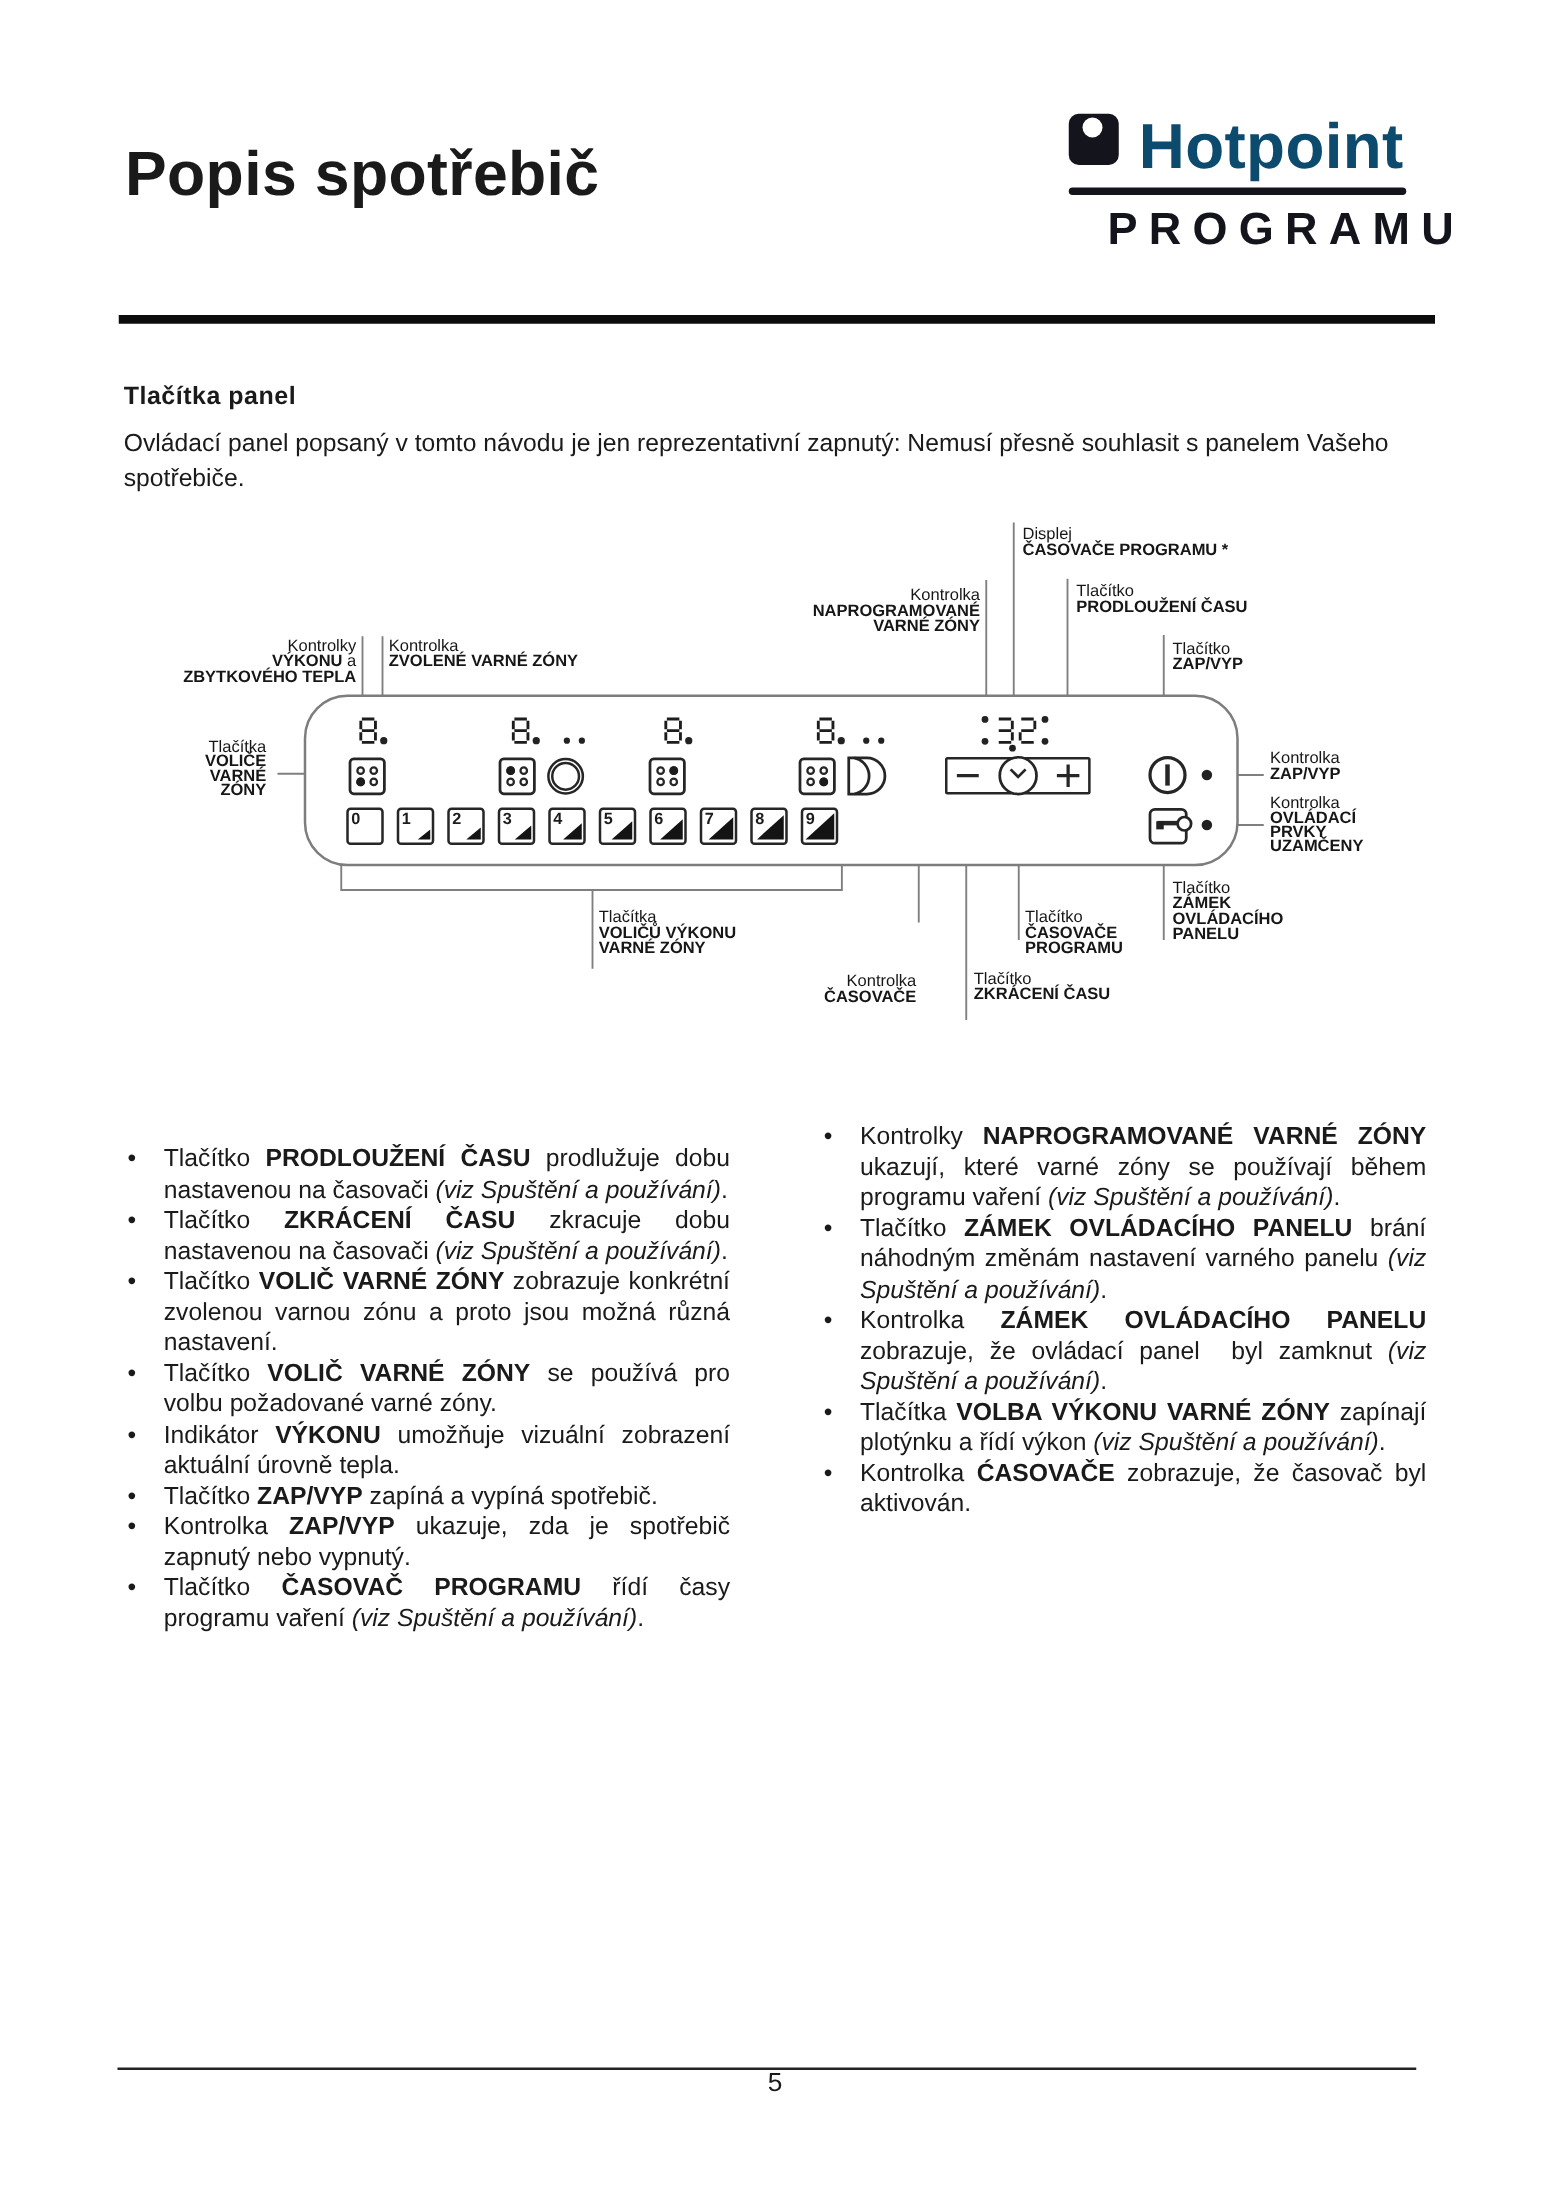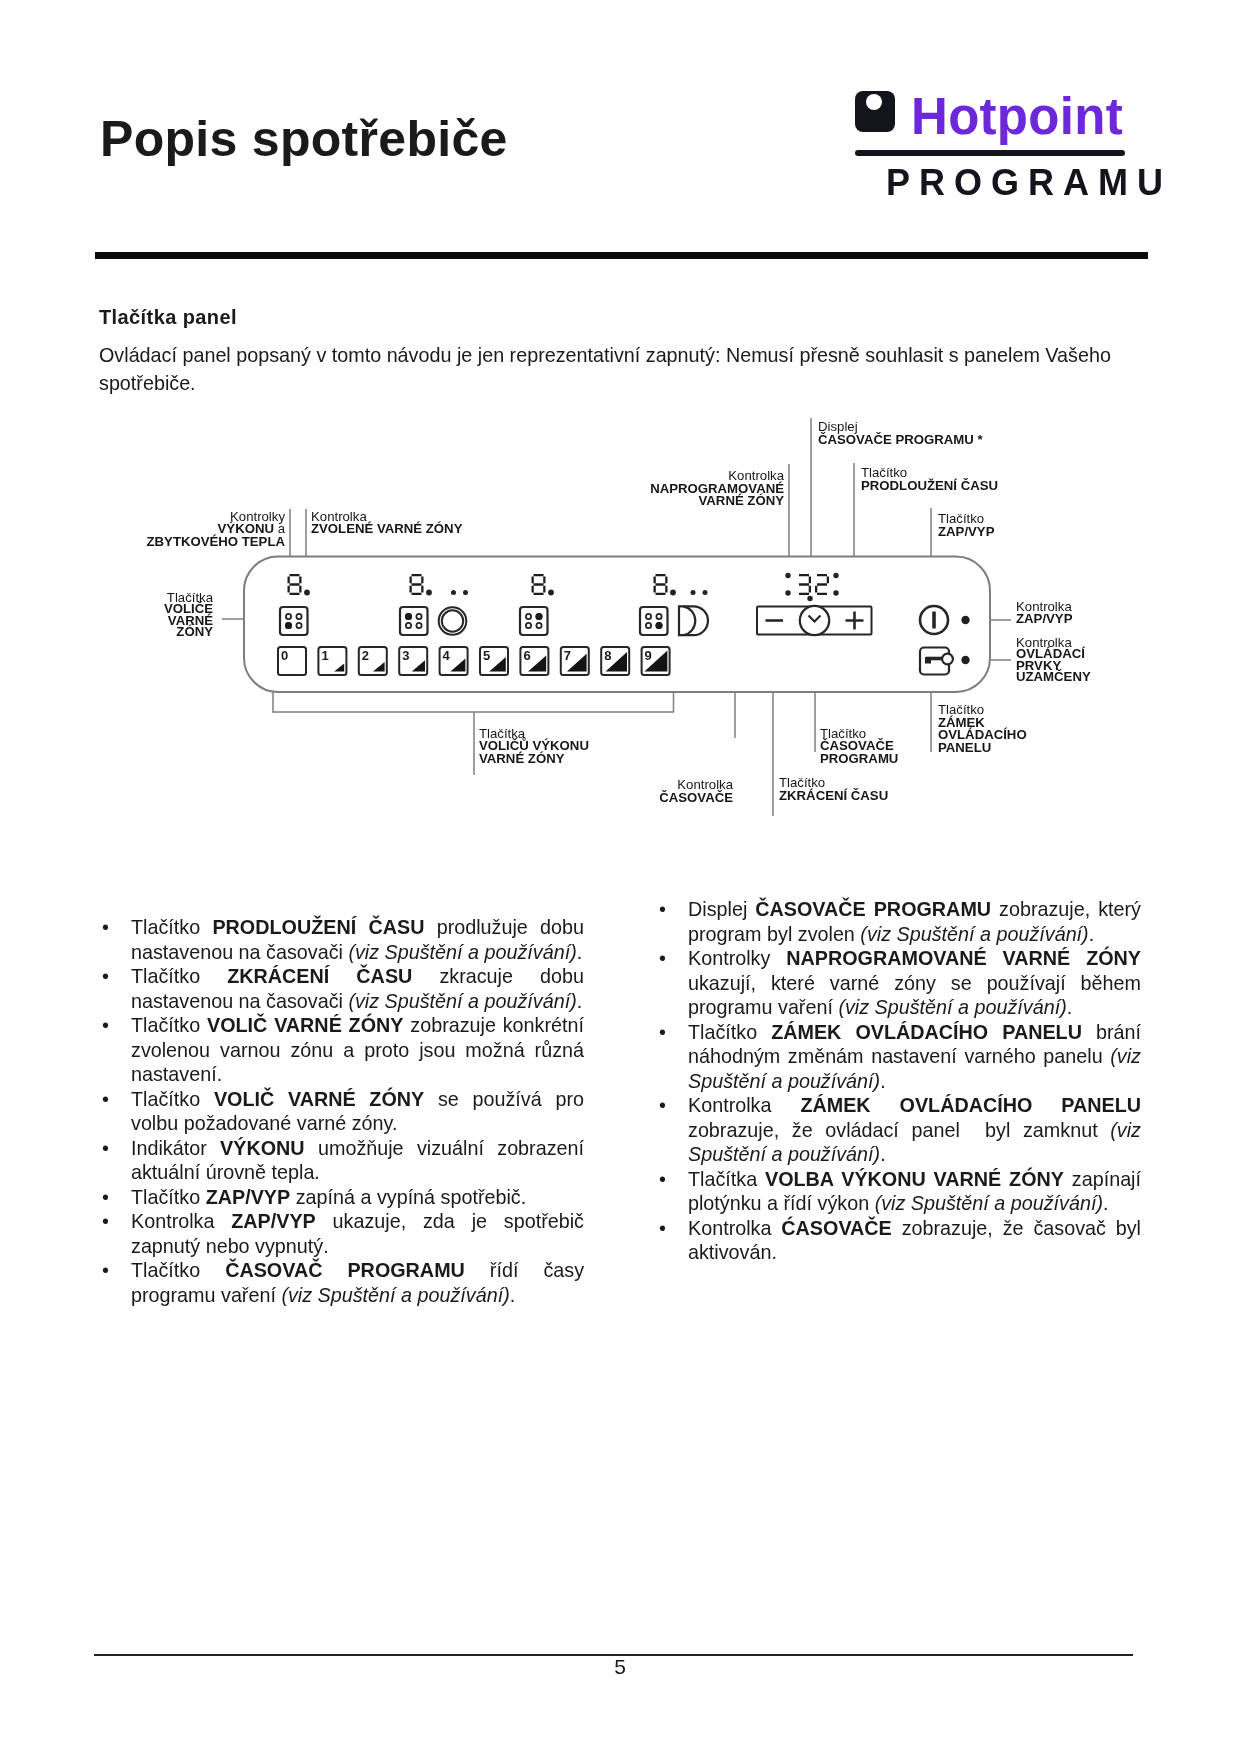--- a/index.html
+++ b/index.html
@@ -6,37 +6,37 @@
   body{width:1240px;height:1754px;background:#fff;position:relative;
        font-family:"Liberation Sans",sans-serif;color:#1a1a1a;}
   .abs{position:absolute;}
   #title{left:100px;top:110px;font-size:50px;font-weight:bold;letter-spacing:0.3px;}
   #rule{left:95px;top:252px;width:1053px;height:7px;background:#0c0c0c;}
   #h2{left:99px;top:306px;font-size:20px;font-weight:bold;letter-spacing:0.4px;}
   #para{left:99px;top:341px;width:1020px;font-size:19.75px;line-height:28px;}
   
   #logo-sq{left:855px;top:91px;width:40px;height:41px;background:#14141c;border-radius:8px;}
   #logo-dot{left:866px;top:94px;width:16px;height:16px;background:#fff;border-radius:50%;}
-  #logo-hotpoint{left:911px;top:87px;font-size:51px;font-weight:bold;letter-spacing:0.3px;color:#6d28d9;}
+  #logo-hotpoint{left:911px;top:87px;font-size:51px;font-weight:bold;letter-spacing:0.3px;color:#0c4a6e;}
   #logo-line{left:855px;top:150px;width:270px;height:6px;background:#14141c;border-radius:3px;}
   #logo-ariston{left:886px;top:162px;font-size:36px;font-weight:bold;letter-spacing:9px;color:#14141c;}
   
   .col{font-size:19.75px;line-height:24.5px;text-align:justify;}
   #col1{left:131px;top:915px;width:453px;}
   #col2{left:688px;top:897px;width:453px;}
   .li{position:relative;}
   .li:before{content:"\2022";position:absolute;left:-29px;}
   i{font-style:italic;}
   
   #fline{left:94px;top:1654px;width:1039px;height:1.5px;background:#222;}
   #fnum{left:600px;top:1655px;width:40px;text-align:center;font-size:21px;}
 </style>
 </head>
 <body>
-<div class="abs" id="title">Popis spotřebiče</div>
+<div class="abs" id="title">Popis spotřebič</div>
 <div class="abs" id="logo-sq"></div>
 <div class="abs" id="logo-dot"></div>
 <div class="abs" id="logo-hotpoint">Hotpoint</div>
 <div class="abs" id="logo-line"></div>
 <div class="abs" id="logo-ariston">PROGRAMU</div>
 <div class="abs" id="rule"></div>
 <div class="abs" id="h2">Tlačítka panel</div>
 <div class="abs" id="para">Ovládací panel popsaný v tomto návodu je jen reprezentativní zapnutý: Nemusí přesně souhlasit s panelem Vašeho spotřebiče.</div>
 
 <svg class="abs" style="left:0;top:405px" width="1240" height="430" viewBox="0 405 1240 430">
@@ -221,21 +221,20 @@
 <div class="li">Tlačítko <b>ZKRÁCENÍ ČASU</b> zkracuje dobu nastavenou na časovači <i>(viz Spuštění a používání)</i>.</div>
 <div class="li">Tlačítko <b>VOLIČ VARNÉ ZÓNY</b> zobrazuje konkrétní zvolenou varnou zónu a proto jsou možná různá nastavení.</div>
 <div class="li">Tlačítko <b>VOLIČ VARNÉ ZÓNY</b> se používá pro volbu požadované varné zóny.</div>
 <div class="li">Indikátor <b>VÝKONU</b> umožňuje vizuální zobrazení aktuální úrovně tepla.</div>
 <div class="li">Tlačítko <b>ZAP/VYP</b> zapíná a vypíná spotřebič.</div>
 <div class="li">Kontrolka <b>ZAP/VYP</b> ukazuje, zda je spotřebič zapnutý nebo vypnutý.</div>
 <div class="li">Tlačítko <b>ČASOVAČ PROGRAMU</b> řídí časy programu vaření <i>(viz Spuštění a používání)</i>.</div>
 </div>
 
 <div class="abs col" id="col2">
-<div class="li">Displej <b>ČASOVAČE PROGRAMU</b> zobrazuje, který program byl zvolen <i>(viz Spuštění a používání)</i>.</div>
 <div class="li">Kontrolky <b>NAPROGRAMOVANÉ VARNÉ ZÓNY</b> ukazují, které varné zóny se používají během programu vaření <i>(viz Spuštění a používání)</i>.</div>
 <div class="li">Tlačítko <b>ZÁMEK OVLÁDACÍHO PANELU</b> brání náhodným změnám nastavení varného panelu <i>(viz Spuštění a používání)</i>.</div>
 <div class="li">Kontrolka <b>ZÁMEK OVLÁDACÍHO PANELU</b> zobrazuje, že ovládací panel&nbsp; byl zamknut <i>(viz Spuštění a používání)</i>.</div>
 <div class="li">Tlačítka <b>VOLBA VÝKONU VARNÉ ZÓNY</b> zapínají plotýnku a řídí výkon <i>(viz Spuštění a používání)</i>.</div>
 <div class="li">Kontrolka <b>ĆASOVAČE</b> zobrazuje, že časovač byl aktivován.</div>
 </div>
 
 <div class="abs" id="fline"></div>
 <div class="abs" id="fnum">5</div>
 

